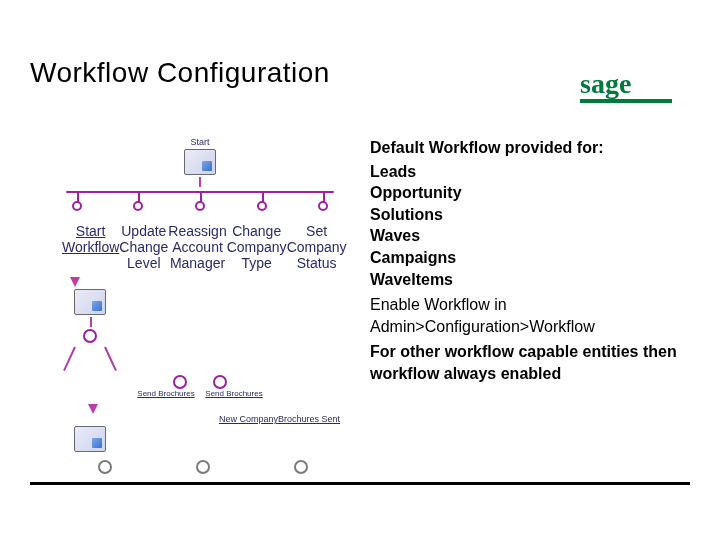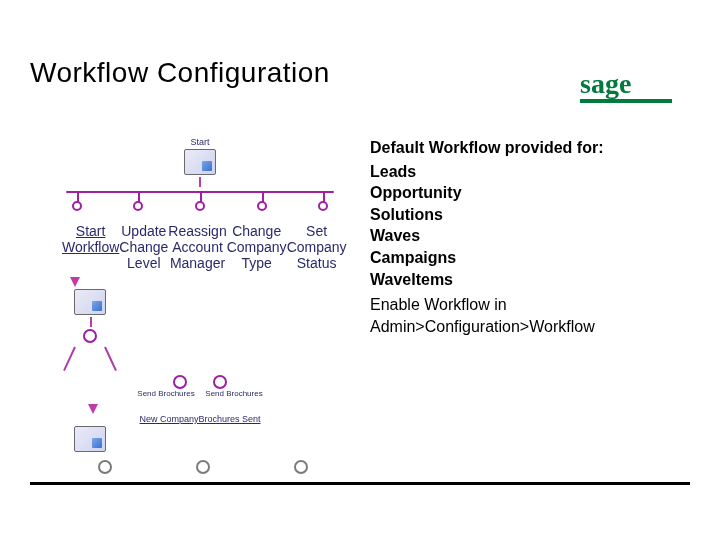--- a/index.html
+++ b/index.html
@@ -105,21 +105,21 @@
   .splitV{
     position:relative;height:30px;width:60px;margin:4px auto 0 auto;
   }
   .splitV::before,.splitV::after{
     content:"";position:absolute;top:0;width:2px;height:26px;background:#b23aa8;
   }
   .splitV::before{left:14px;transform:rotate(25deg);transform-origin:top;}
   .splitV::after{right:14px;transform:rotate(-25deg);transform-origin:top;}
   .pair{display:flex;justify-content:center;gap:26px;margin-top:-2px;}
   .pair .circ{margin:0;}
-  .pair-labels{display:flex;justify-content:center;gap:8px;font-size:8px;color:#2a2a6a;}
+  .pair-labels{display:flex;justify-content:center;gap:8px;font-size:8px;color:#2a2a6a;text-decoration:underline;}
   .pair-labels span{width:60px;text-align:center;}
   .trio{display:flex;justify-content:center;gap:20px;margin-top:6px;}
   .trio .circ{border-color:#7a7a7a;}
 </style>
 </head>
 <body>
 
 <div class="header">
   <div class="title">Workflow Configuration</div>
   <div class="logo">
@@ -164,36 +164,37 @@
     <div class="pair">
       <div class="circ"></div>
       <div class="circ"></div>
     </div>
     <div class="pair-labels">
       <span>Send Brochures</span>
       <span>Send Brochures</span>
     </div>
     <div style="height:6px"></div>
     <div class="arrow-down" style="margin-left:28px"></div>
-    <div class="node-label underline" style="text-align:center">New CompanyBrochures Sent</div>
+    <div class="node-label underline" style="text-align:right">New CompanyBrochures Sent</div>
     <div class="icon-box" style="margin-left:14px"></div>
     <div class="trio" style="justify-content:flex-start;margin-left:6px">
       <div class="circ"></div>
       <div class="circ"></div>
       <div class="circ"></div>
     </div>
   </div>
 
   <div class="textcol">
     <div class="section-title">Default Workflow provided for:</div>
     <div class="items">
       <div>Leads</div>
       <div>Opportunity</div>
       <div>Solutions</div>
       <div>Waves</div>
       <div>Campaigns</div>
       <div>WaveItems</div>
     </div>
     <div class="enable">Enable Workflow in Admin&gt;Configuration&gt;Workflow</div>
+    <div class="other">For other workflow capable entities then workflow always enabled</div>
   </div>
 </div>
 
 <div class="footer-line"></div>
 
 </body></html>

